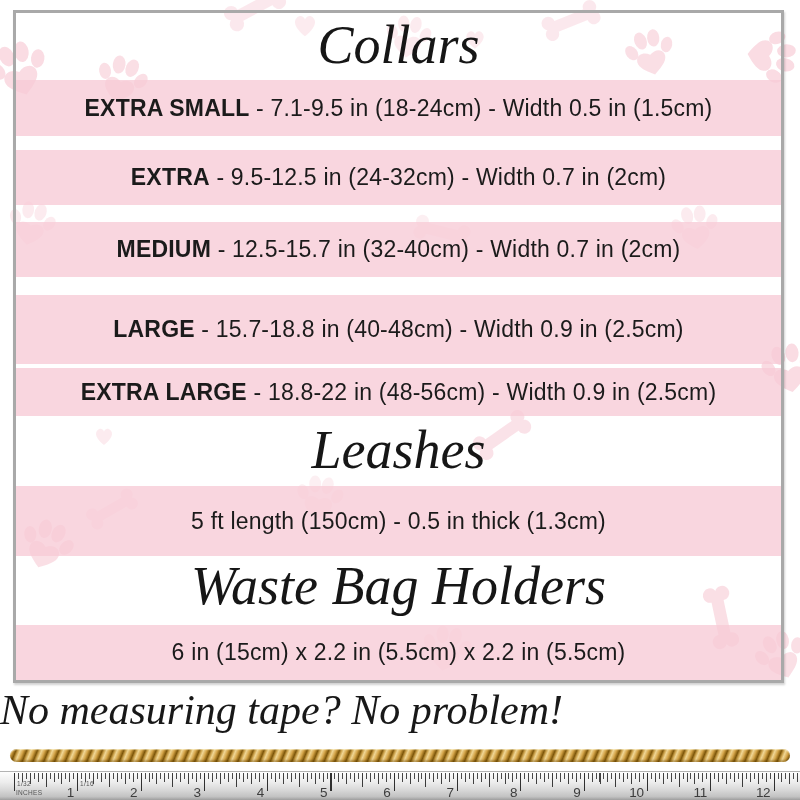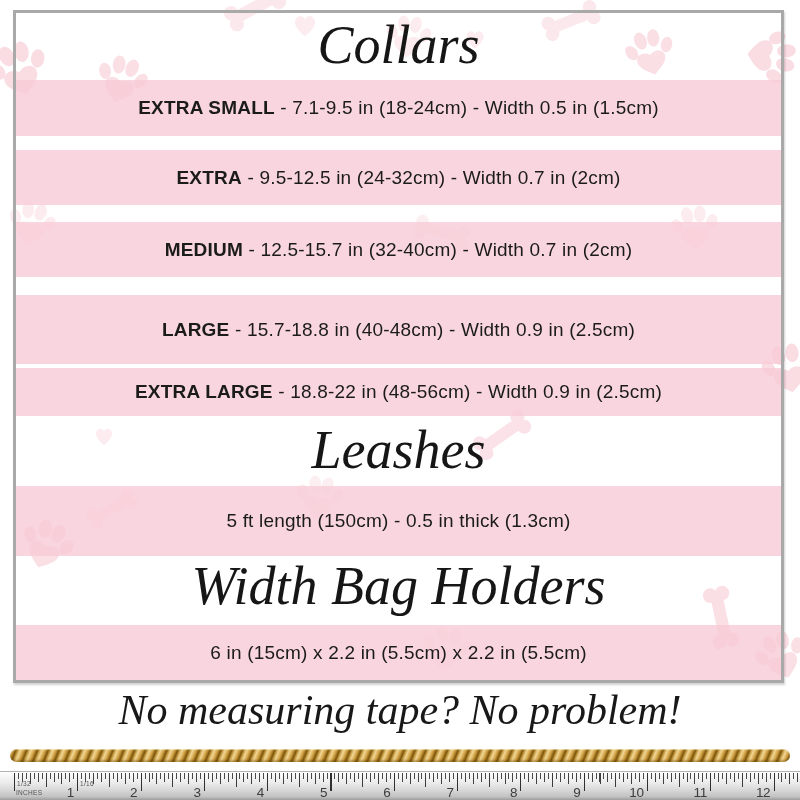--- a/index.html
+++ b/index.html
@@ -22,33 +22,33 @@
     background:rgba(247,202,214,.78);
     display:flex;align-items:center;justify-content:center;
   }
   .s1{top:67px;height:56px}
   .s2{top:137px;height:55px}
   .s3{top:209px;height:55px}
   .s4{top:282px;height:69px}
   .s5{top:355px;height:48px}
   .s6{top:473px;height:70px}
   .s7{top:612px;height:55px}
-  .row-text{font-size:19px;letter-spacing:.2px;white-space:nowrap}
+  .row-text{font-size:23px;letter-spacing:.2px;white-space:nowrap}
   .row-text b{font-weight:700}
   .script{
     position:absolute;left:0;right:0;display:flex;align-items:center;justify-content:center;
     font-family:"Liberation Serif","DejaVu Serif",serif;font-style:italic;
     font-size:54px;color:#161616;
   }
   .h-collars{top:0;height:64px}
   .h-leashes{top:404px;height:66px}
   .h-waste{top:540px;height:66px}
   
   .tagline{
-    position:absolute;top:686px;left:0;width:800px;z-index:1;text-align:center;
+    position:absolute;top:686px;left:0;width:800px;z-index:1;text-align:left;
     font-family:"Liberation Serif","DejaVu Serif",serif;font-style:italic;
     font-size:42px;color:#181818;
   }
   
   .rope{
     position:absolute;top:749px;left:10px;width:780px;height:13px;z-index:1;
     border-radius:7px;
     background:repeating-linear-gradient(112deg,
       #f0d695 0px,#d3a347 3px,#7c5509 6px,#caa04a 8px,#f0d695 10px);
     box-shadow:inset 0 -2px 2px rgba(90,60,0,.35), inset 0 1px 1px rgba(255,250,220,.6);
@@ -185,21 +185,21 @@
   <div class="stripe s5">
     <p class="row-text"><b>EXTRA LARGE</b> <span>- 18.8-22 in (48-56cm) - Width 0.9 in (2.5cm)</span></p>
   </div>
 
   <div class="script h-leashes">Leashes</div>
 
   <div class="stripe s6">
     <p class="row-text">5 ft length (150cm) - 0.5 in thick (1.3cm)</p>
   </div>
 
-  <div class="script h-waste">Width Bag Holders</div>
+  <div class="script h-waste">Waste Bag Holders</div>
 
   <div class="stripe s7">
     <p class="row-text">6 in (15cm) x 2.2 in (5.5cm) x 2.2 in (5.5cm)</p>
   </div>
 
 </div>
 
 <div class="tagline">No measuring tape? No problem!</div>
 
 <div class="rope"></div>

